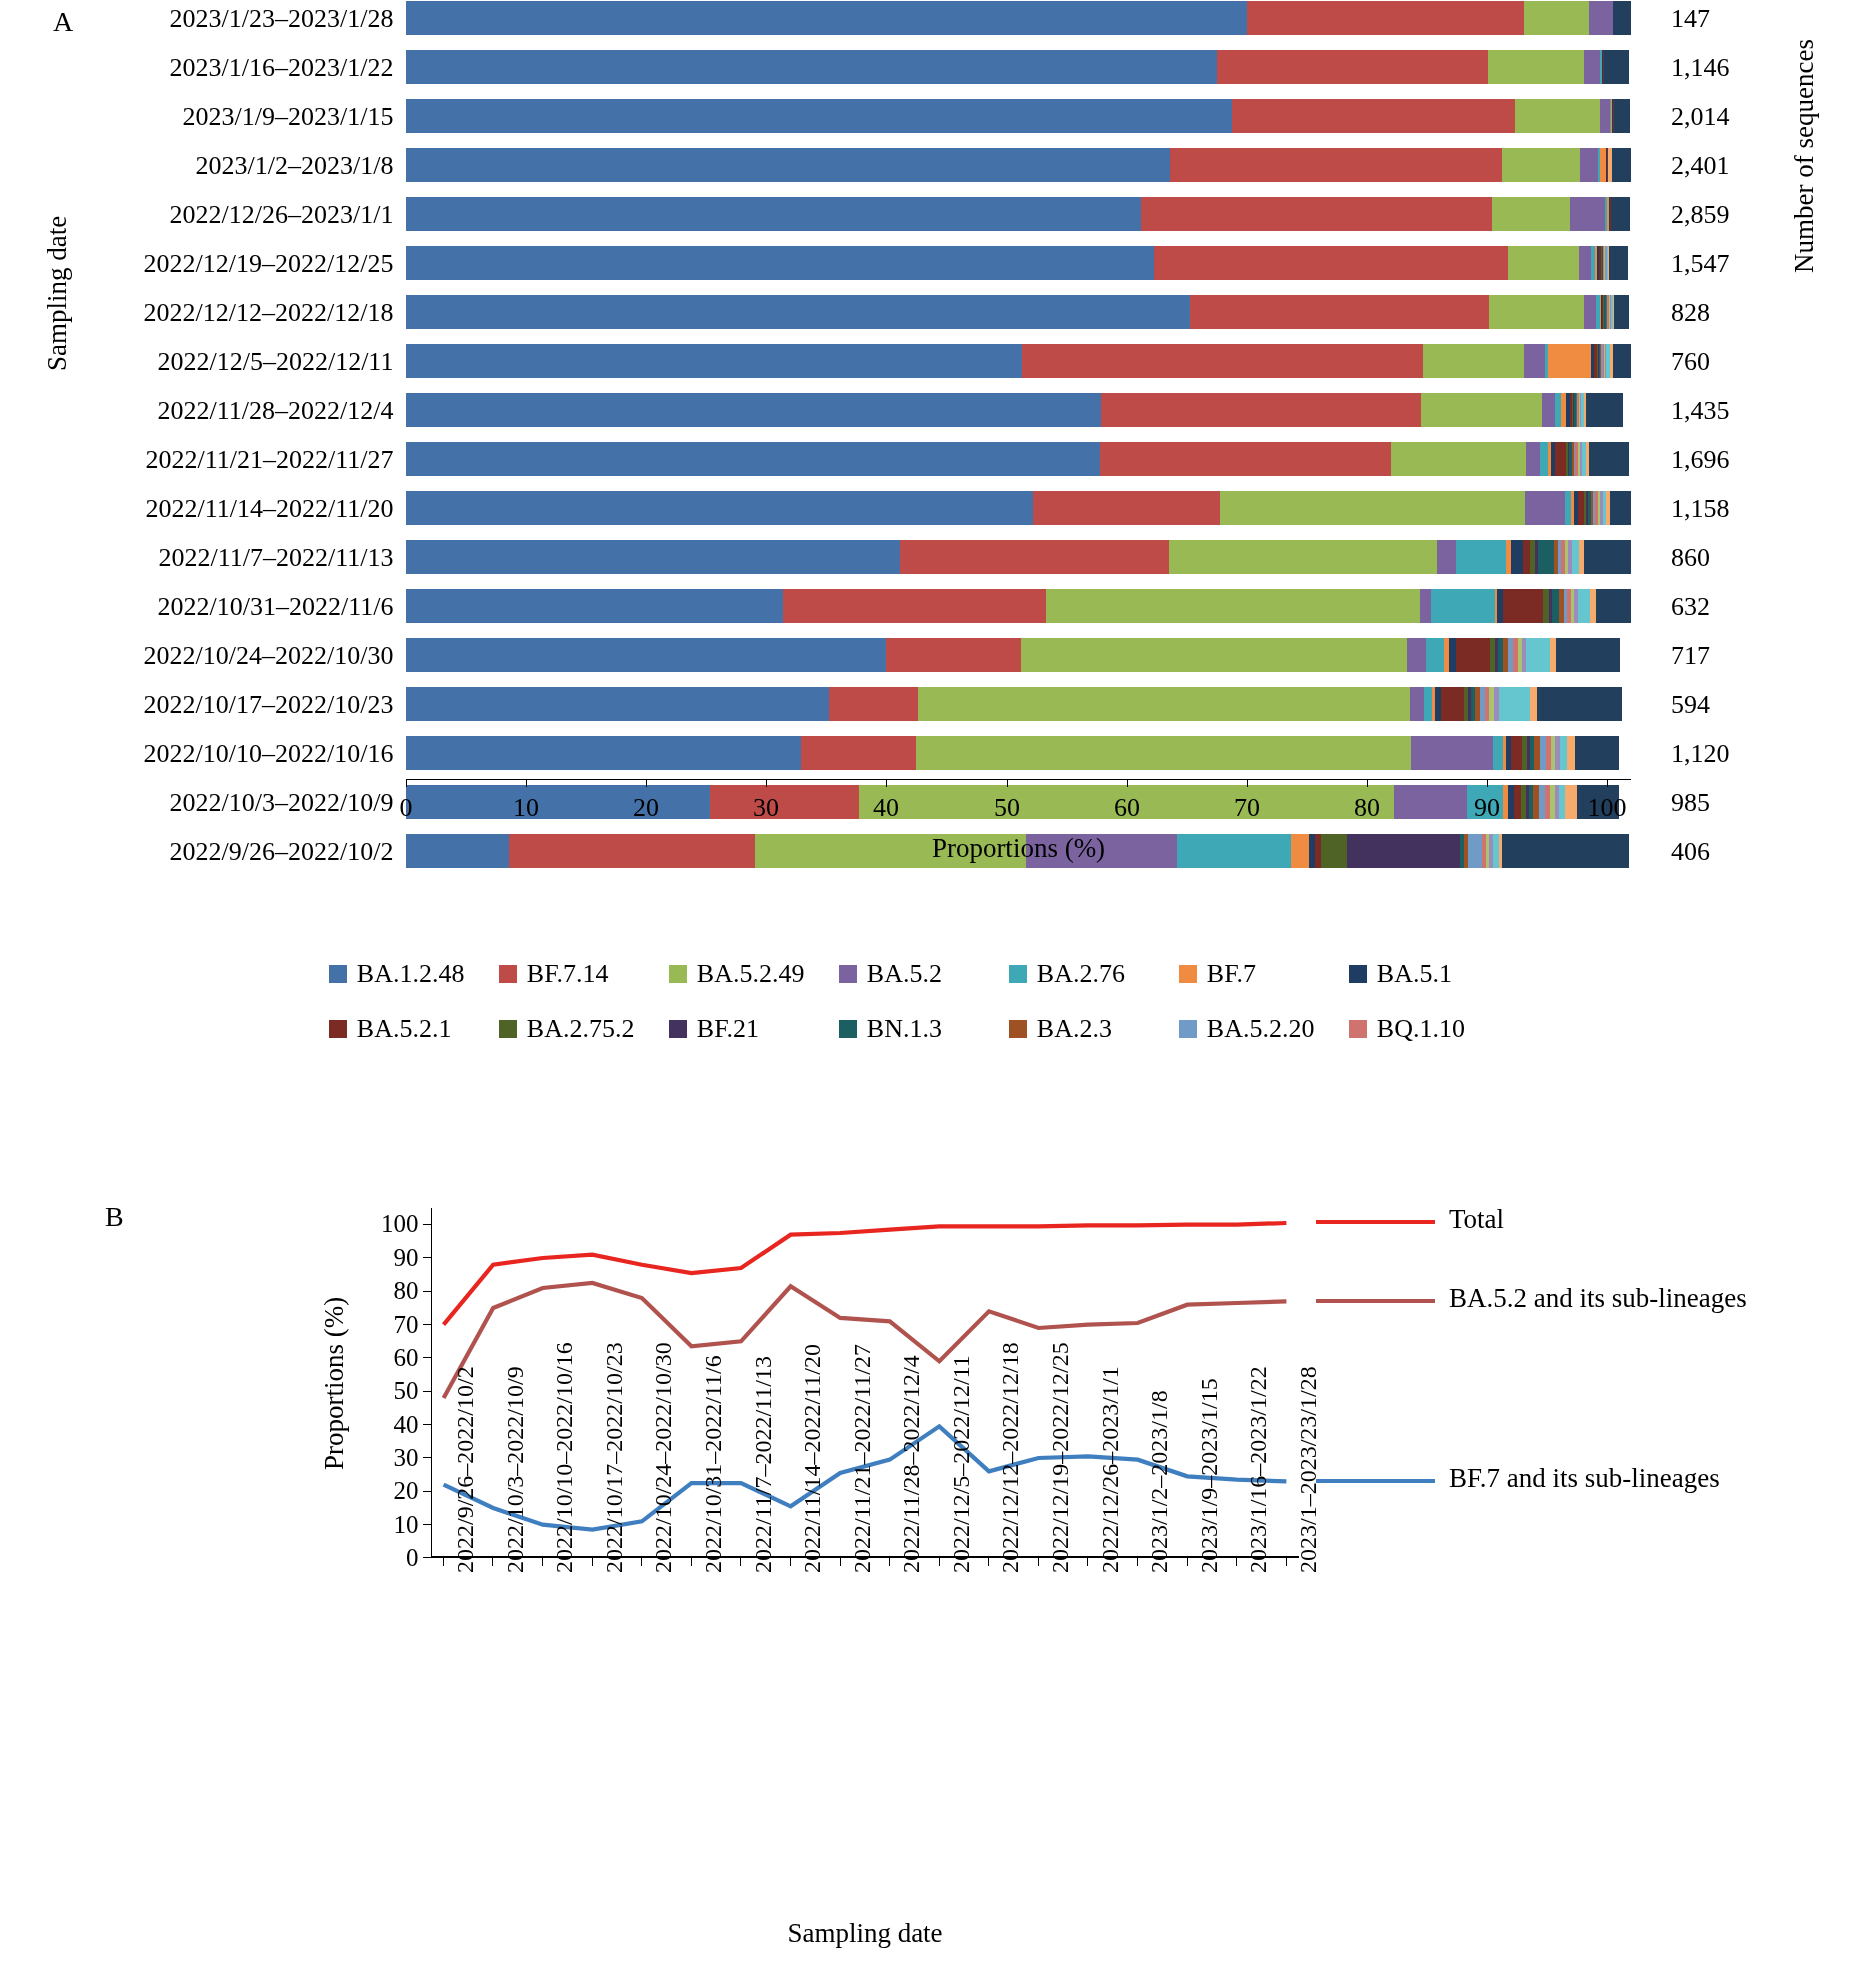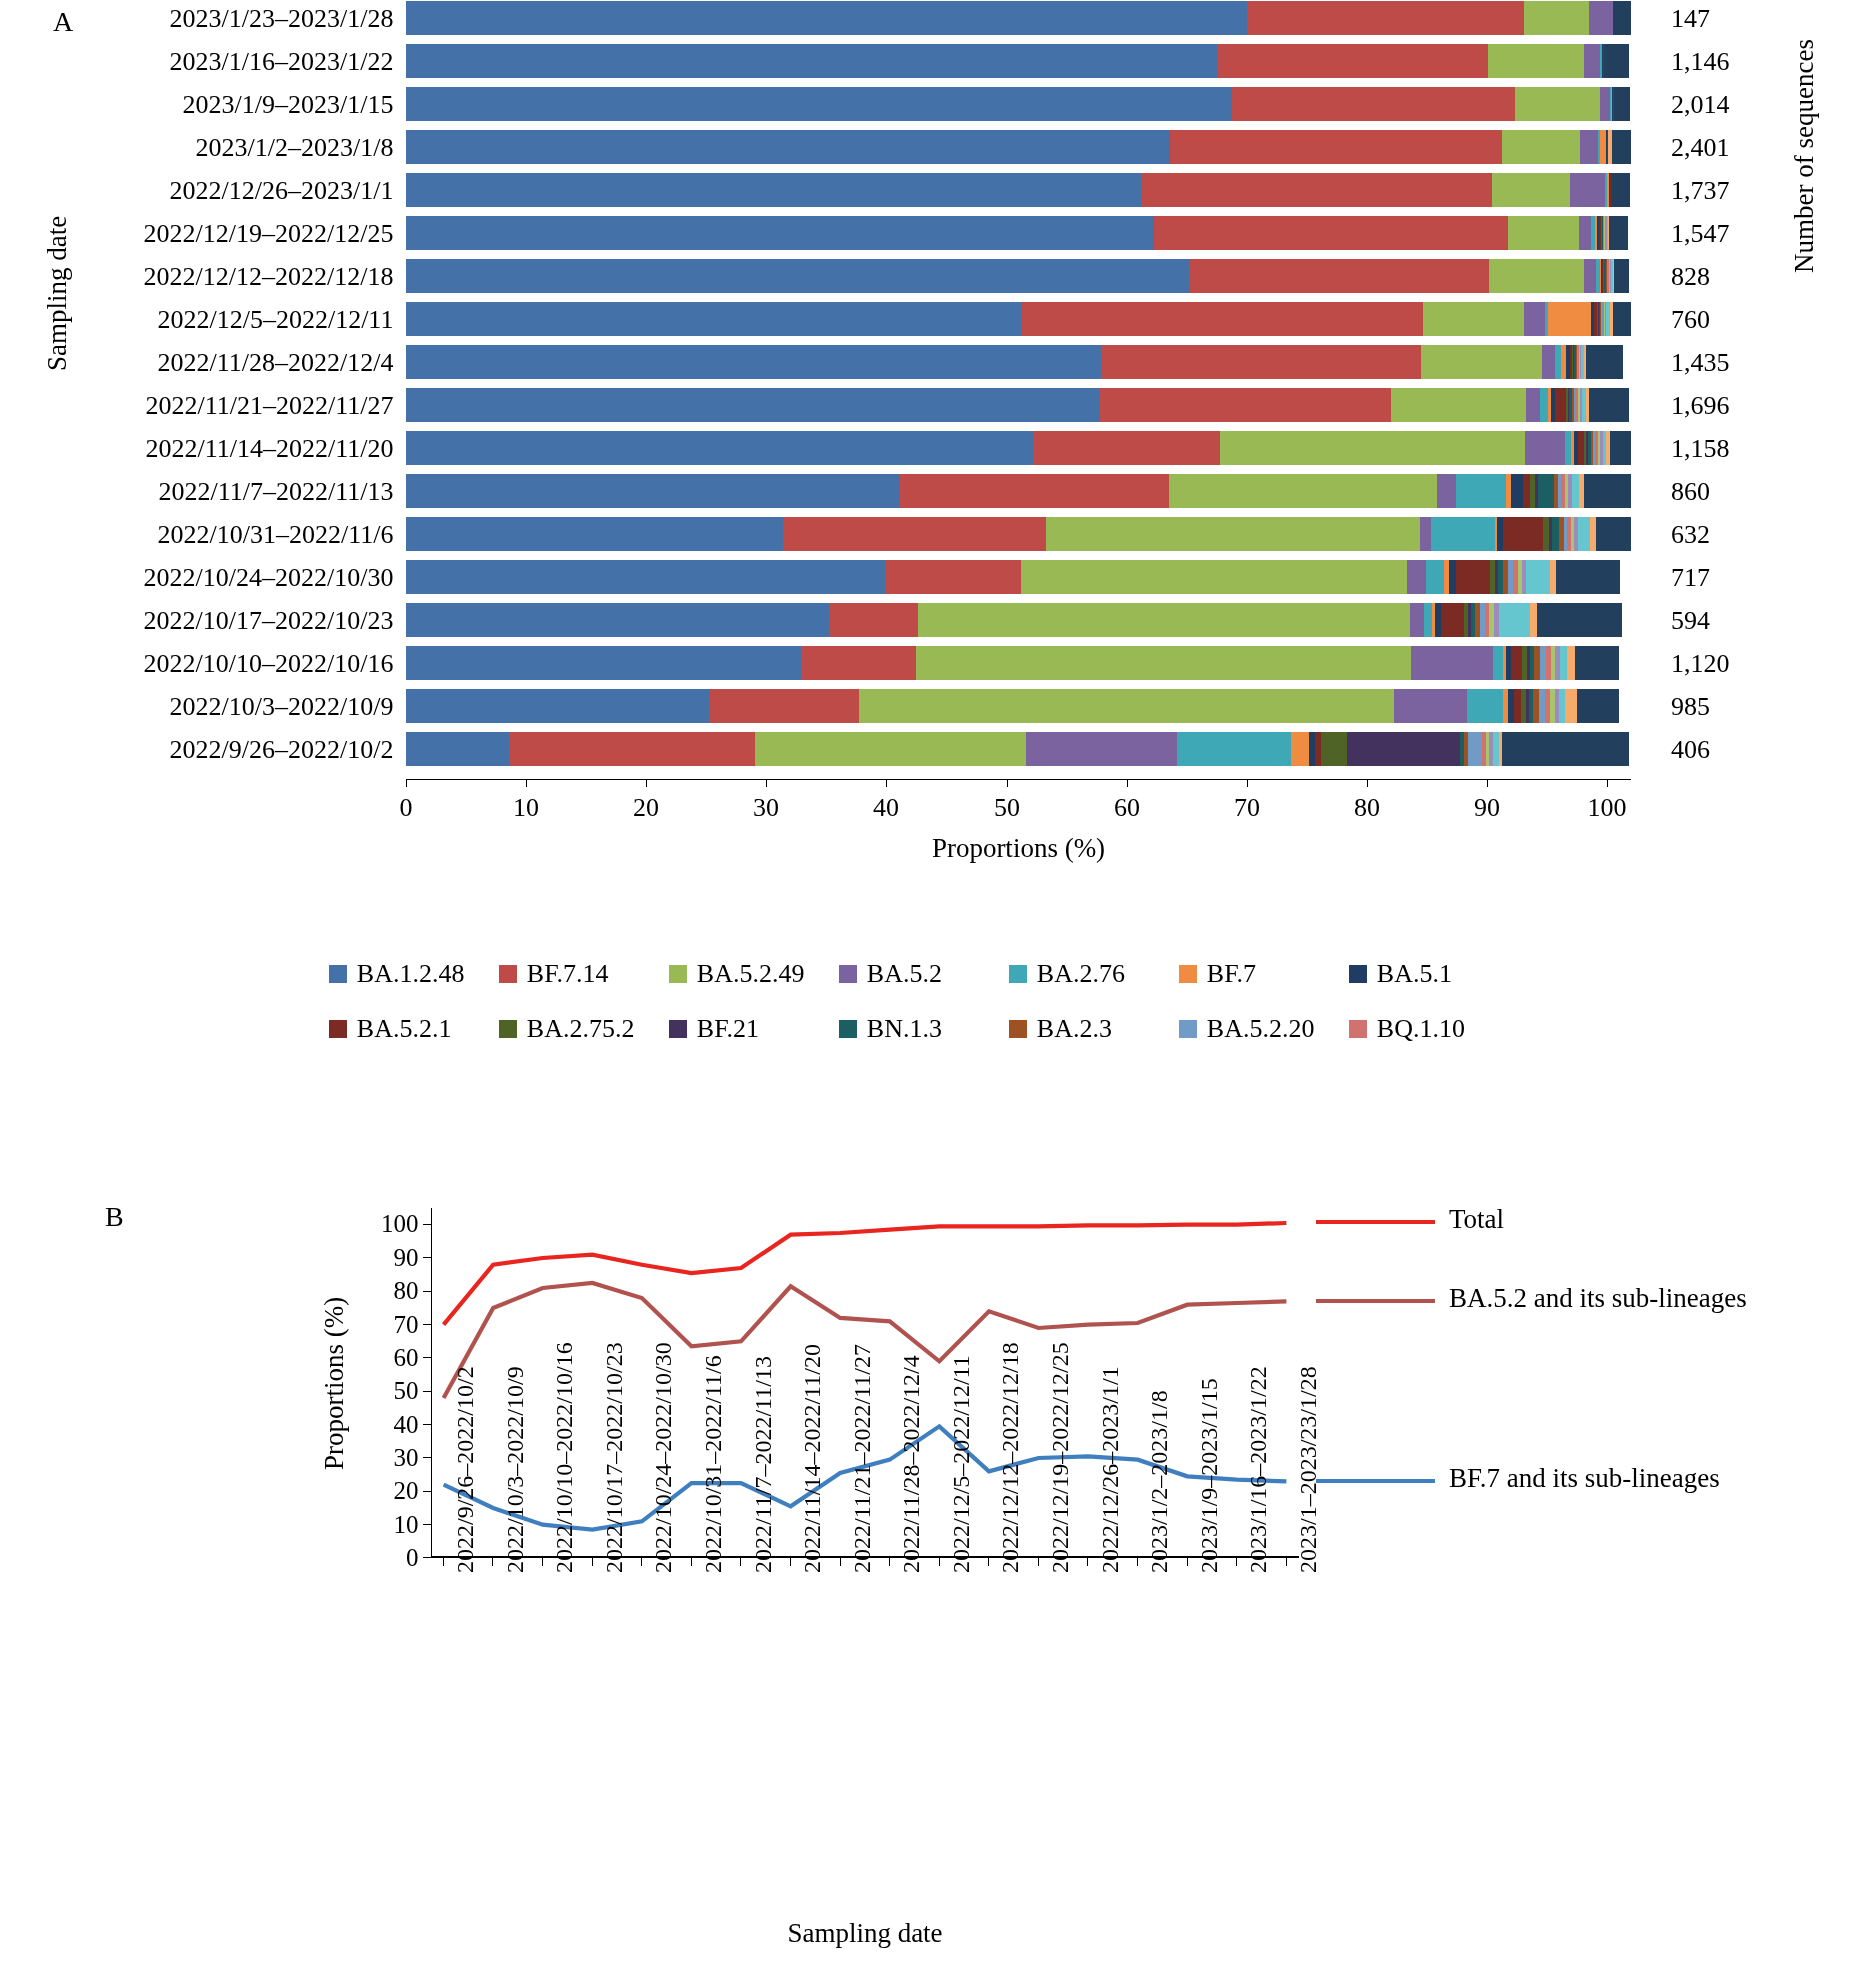--- a/index.html
+++ b/index.html
@@ -6,21 +6,21 @@
   body{width:1874px;height:1975px;font-family:"Liberation Serif",serif;color:#000;}
   .page{position:relative;width:1874px;height:1975px;}
 
   
   #panelA{position:absolute;left:0;top:0;width:1874px;height:931px;}
   #labelA{position:absolute;left:53px;top:5.6px;font-size:28px;}
   #ylabelA{position:absolute;left:42px;top:371px;font-size:27px;transform:rotate(-90deg);transform-origin:left top;white-space:nowrap;}
   #ylabelRight{position:absolute;left:1789px;top:273px;font-size:27px;transform:rotate(-90deg);transform-origin:left top;white-space:nowrap;}
 
   #rows{position:absolute;left:406px;top:0px;width:1225px;}
-  .rowwrap{position:relative;height:43px;}
+  .rowwrap{position:relative;height:49px;}
   .rowlabel{position:absolute;right:calc(100% + 12.6px);top:4.2px;font-size:26px;white-space:nowrap;}
   .bar{position:absolute;left:0;top:1.4px;height:34px;width:1225px;display:flex;overflow:hidden;}
   .seg{height:100%;}
   .rowcount{position:absolute;left:1265px;top:4.2px;font-size:26px;white-space:nowrap;}
 
   
   #axisA{position:absolute;left:406px;top:779px;width:1225px;height:1.4px;background:#000;}
   .tickA{position:absolute;top:0;width:1.4px;height:8.4px;background:#000;}
   .tickAlabel{position:absolute;top:14px;font-size:26px;transform:translateX(-50%);}
   #xlabelA{position:absolute;left:406px;top:833px;width:1225px;text-align:center;font-size:27px;}
@@ -121,21 +121,21 @@
             <div class="seg" style="background: rgb(68, 114, 168); width: 735px;"></div>
             <div class="seg" style="background: rgb(191, 75, 73); width: 351px;"></div>
             <div class="seg" style="background: rgb(152, 185, 84); width: 78px;"></div>
             <div class="seg" style="background: rgb(122, 99, 159); width: 35px;"></div>
             <div class="seg" style="background: rgb(63, 168, 182); width: 2.4px;"></div>
             <div class="seg" style="background: rgb(240, 140, 66); width: 1.2px;"></div>
             <div class="seg" style="background: rgb(31, 61, 99); width: 1.2px;"></div>
             <div class="seg" style="background: rgb(124, 42, 36); width: 1.2px;"></div>
             <div class="seg" style="background: rgb(35, 63, 94); width: 19px;"></div>
           </div>
-          <div class="rowcount">1,737</div>
+          <div class="rowcount">2,859</div>
         </div>
         <div class="rowwrap">
           <div class="rowlabel">2022/12/19–2022/12/25</div>
           <div class="bar">
             <div class="seg" style="background: rgb(68, 114, 168); width: 748px;"></div>
             <div class="seg" style="background: rgb(191, 75, 73); width: 354px;"></div>
             <div class="seg" style="background: rgb(152, 185, 84); width: 71px;"></div>
             <div class="seg" style="background: rgb(122, 99, 159); width: 12px;"></div>
             <div class="seg" style="background: rgb(63, 168, 182); width: 3.6px;"></div>
             <div class="seg" style="background: rgb(240, 140, 66); width: 2.4px;"></div>

